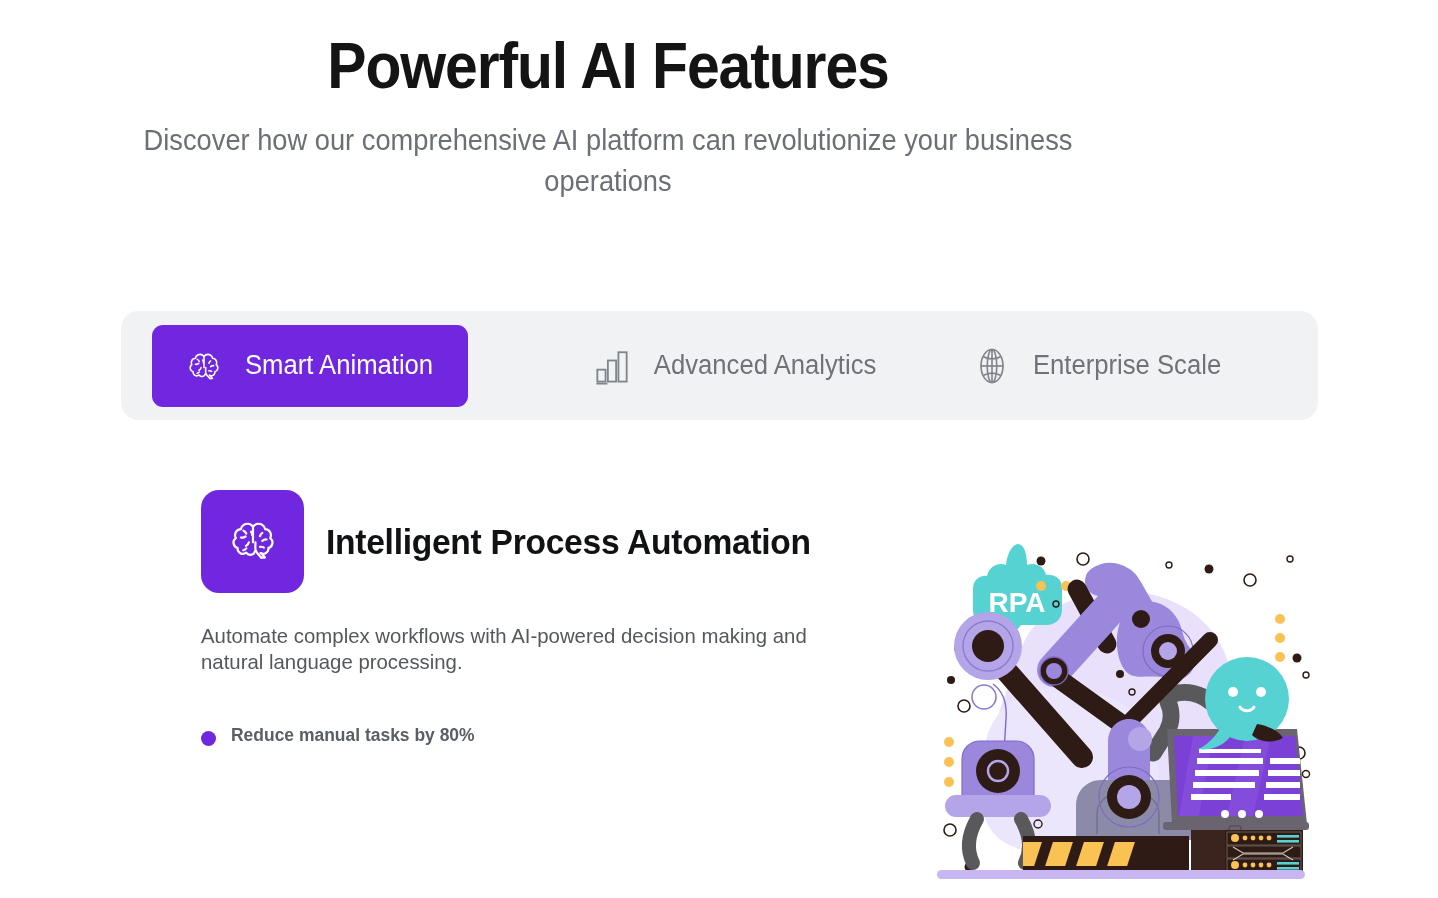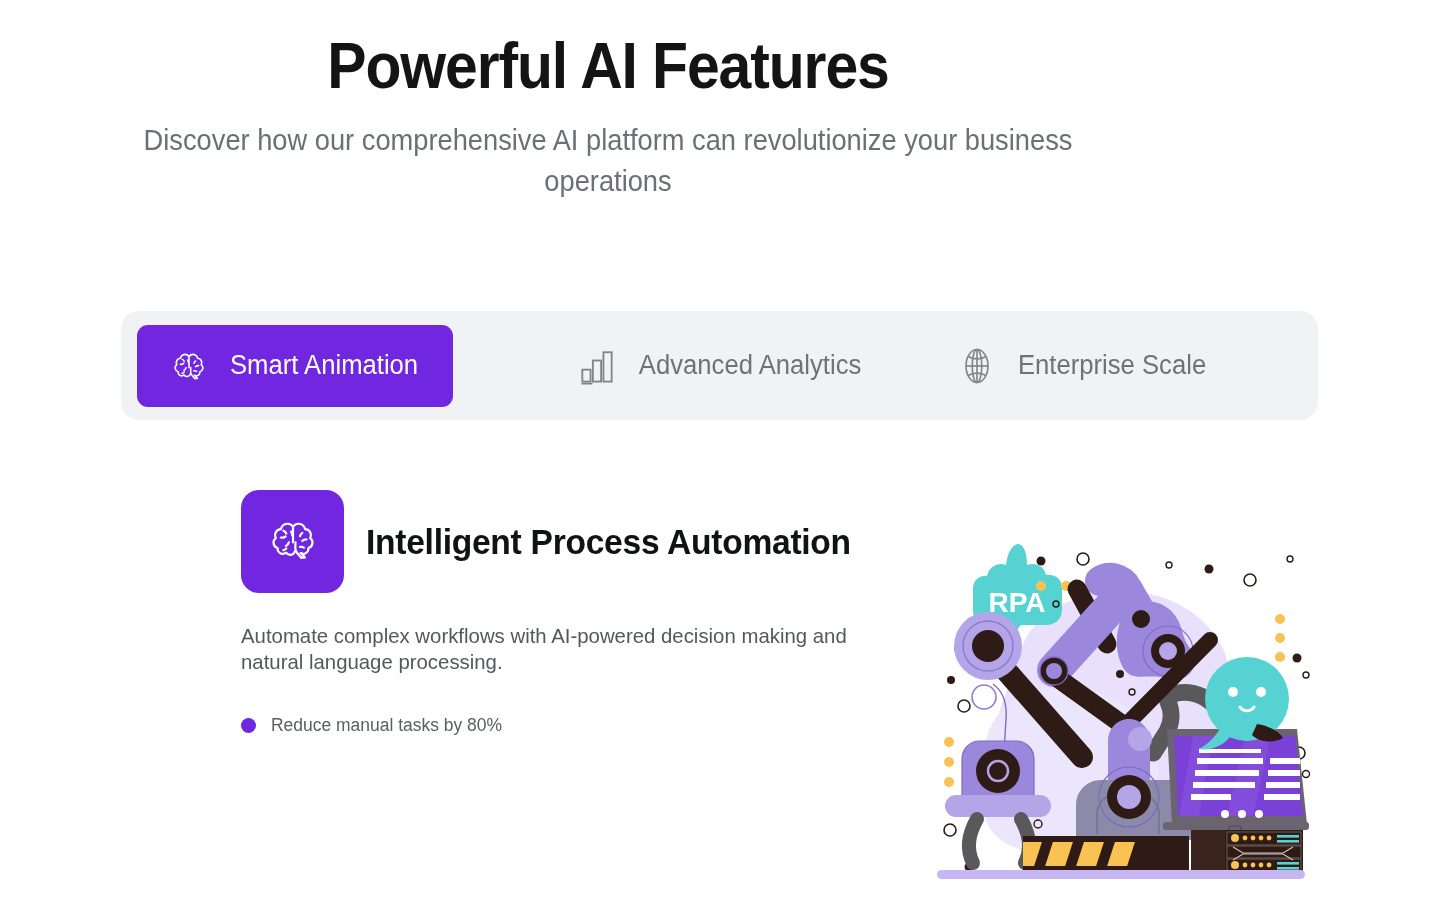--- a/index.html
+++ b/index.html
@@ -51,21 +51,21 @@
     position: absolute;
     left: 121px;
     top: 311px;
     width: 1197px;
     height: 109px;
     background: #f1f2f4;
     border-radius: 18px;
     display: flex;
     align-items: center;
     box-sizing: border-box;
-    padding-left: 16px;
+    padding-left: 31px;
   }
   .tab {
     display: flex;
     align-items: center;
     gap: 14px;
     height: 82px;
     padding: 0 26px;
     border-radius: 11px;
     cursor: pointer;
     box-sizing: border-box;
@@ -99,21 +99,20 @@
     left: 0;
     top: 490px;
     width: 1438px;
     height: 408px;
   }
   #feature-left {
     position: absolute;
     left: 201px;
     top: 0;
     width: 680px;
-    margin-left: 40px;
   }
   #feature-head {
     display: flex;
     align-items: center;
     gap: 22px;
   }
   #feature-icon-box {
     width: 103px;
     height: 103px;
     background: #7127e0;
@@ -144,23 +143,24 @@
     transform-origin: left top;
   }
   #feature-benefits {
     list-style: none;
     margin: 0;
     padding: 0;
     padding-top: 29px;
   }
   #feature-benefits li {
     display: flex;
-    align-items: center;
+    align-items: flex-end;
     gap: 15px;
     height: 42px;
+    font-weight: bold;
   }
   .bullet-dot {
     width: 15px;
     height: 15px;
     border-radius: 50%;
     background: #6f28e0;
     flex: 0 0 15px;
   }
   .bullet-text {
     font-size: 18px;

